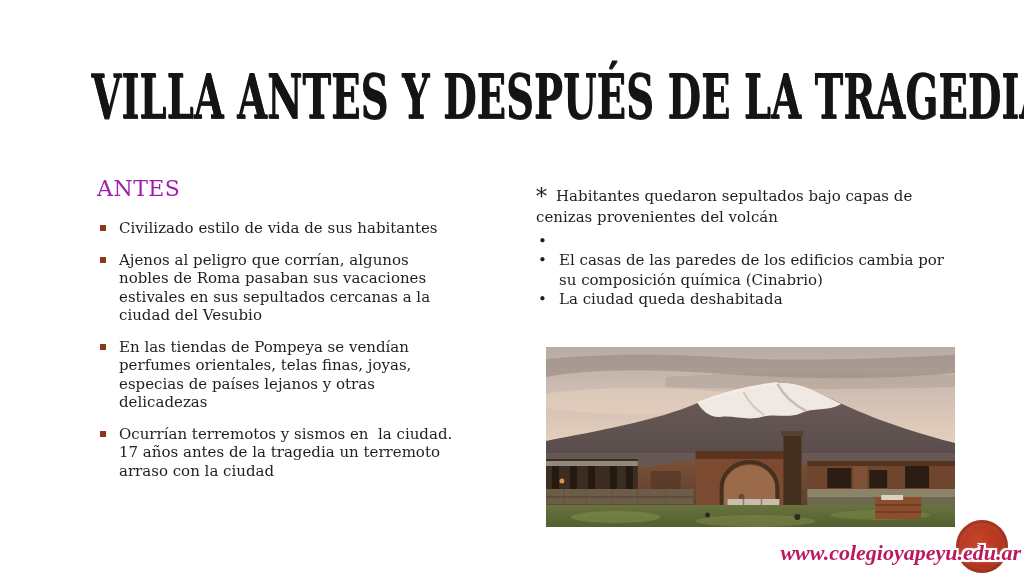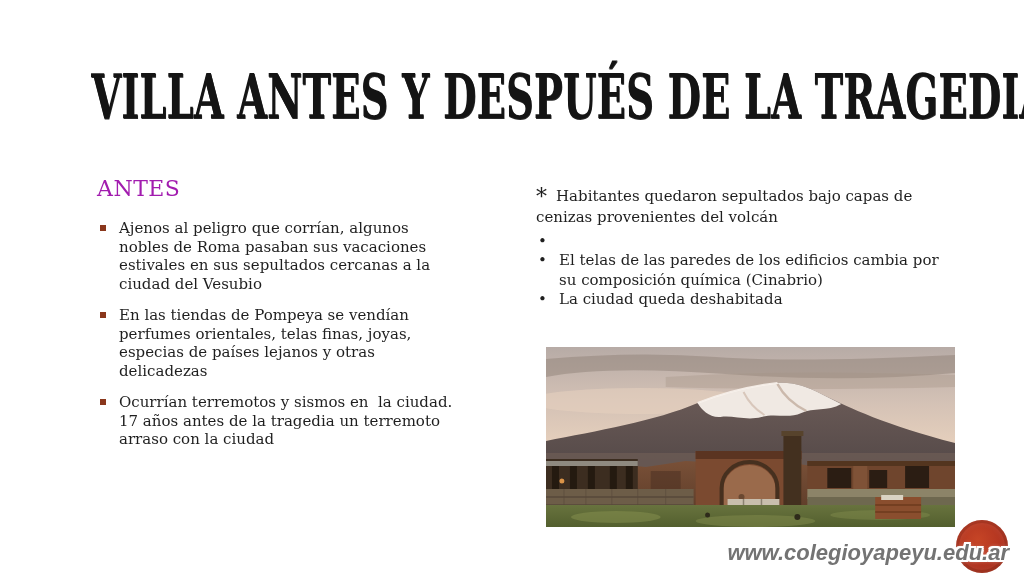--- a/index.html
+++ b/index.html
@@ -40,38 +40,42 @@
   .photo{position:absolute;left:546px;top:347px;width:409px;height:180px;overflow:hidden;}
   .photo svg{display:block;width:100%;height:100%;}
 
   
   .logo{
     position:absolute;left:956px;top:520px;width:52px;height:53px;border-radius:50%;
     background:radial-gradient(circle at 42% 38%, #c64526 0%, #b23420 55%, #972916 100%);
     box-shadow:inset 0 0 0 3px rgba(130,28,10,0.35), inset 0 0 8px rgba(255,255,255,0.18);
   }
   .watermark{
-    position:absolute;right:15px;top:540px;z-index:5;
-    font-family:Liberation Sans, sans-serif;font-weight:bold;font-style:italic;
-    font-size:22px;color:#737373;letter-spacing:0px;
+    position:absolute;right:3px;top:540px;z-index:5;
+    font-family:Liberation Serif, serif;font-weight:bold;font-style:italic;
+    font-size:22px;color:#be185d;letter-spacing:0px;
     text-shadow:
       -2px -2px 0 #fff, 2px -2px 0 #fff, -2px 2px 0 #fff, 2px 2px 0 #fff,
       0 -2px 0 #fff, 0 2px 0 #fff, -2px 0 0 #fff, 2px 0 0 #fff, 0 0 5px #fff;
   }
 </style>
 </head>
 <body>
 
 <div class="slide">
 
   <h1 class="title"><span class="title-inner">VILLA ANTES Y DESPUÉS DE LA TRAGEDIA</span></h1>
 
   <section class="col col-left">
     <h2>ANTES</h2>
     <ul class="bullets">
+      <li>
+        <span class="sq"></span>
+        <span class="btext">Civilizado estilo de vida de sus habitantes</span>
+      </li>
       <li>
         <span class="sq"></span>
         <span class="btext">Ajenos al peligro que corrían, algunos nobles de Roma pasaban sus vacaciones estivales en sus sepultados cercanas a la ciudad del Vesubio</span>
       </li>
       <li>
         <span class="sq"></span>
         <span class="btext">En las tiendas de Pompeya se vendían perfumes orientales, telas finas, joyas, especias de países lejanos y otras delicadezas</span>
       </li>
       <li>
         <span class="sq"></span>
@@ -81,21 +85,21 @@
   </section>
 
   <section class="col col-right">
     <p class="flush"><span class="star">*</span><span class="btext">Habitantes quedaron sepultados bajo capas de cenizas provenientes del volcán</span></p>
     <ul class="bullets">
       <li class="hang">
         <span class="dot">•</span>
       </li>
       <li class="hang">
         <span class="dot">•</span>
-        <span class="btext">El telas de las paredes de los edificios cambia por su composición química (Cinabrio)</span>
+        <span class="btext">El casas de las paredes de los edificios cambia por su composición química (Cinabrio)</span>
       </li>
       <li class="hang">
         <span class="dot">•</span>
         <span class="btext">La ciudad queda deshabitada</span>
       </li>
     </ul>
   </section>
 
   <div class="photo">
     <svg viewBox="0 0 410 180" preserveAspectRatio="none">

